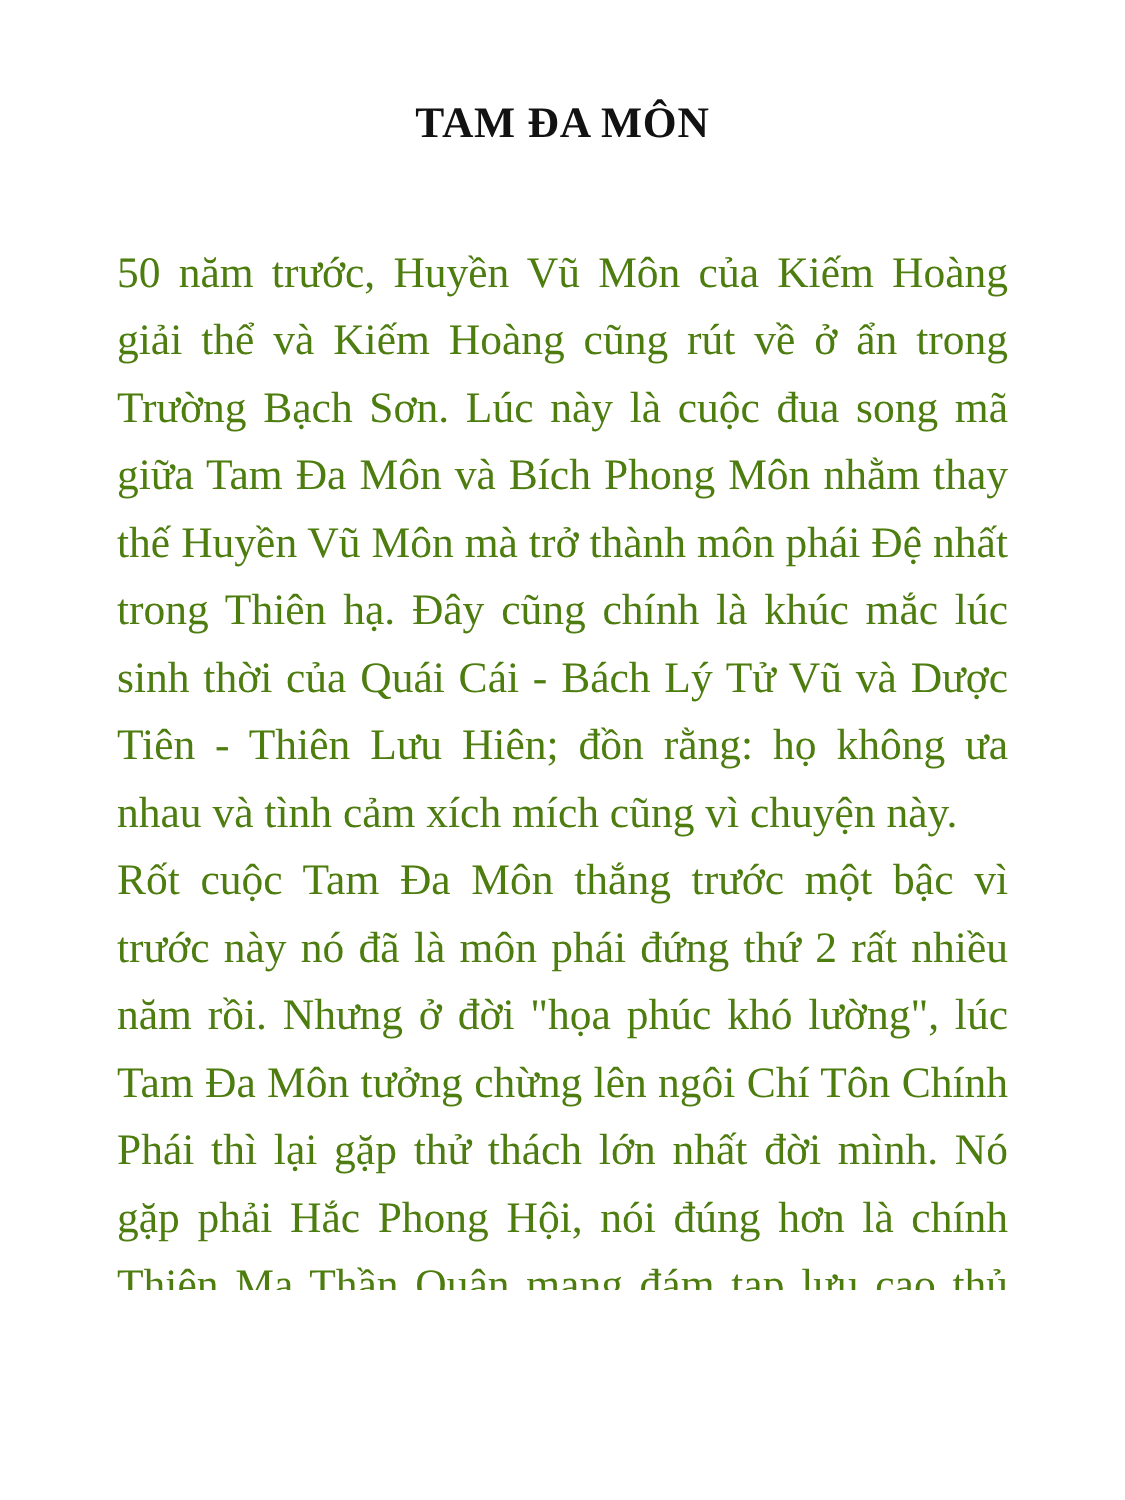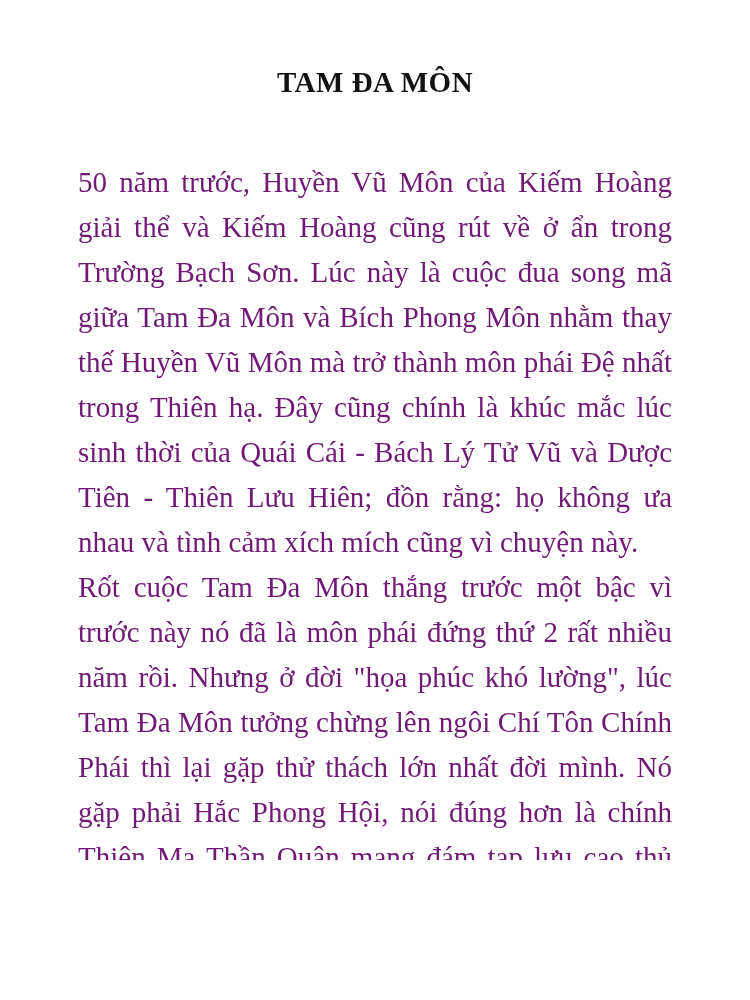--- a/index.html
+++ b/index.html
@@ -27,21 +27,21 @@
     margin: 0 0 60px 0;
     letter-spacing: 0.5px;
     color: #121212;
   }
   .doc-paragraph {
     font-size: 29px;
     line-height: 45px;
     text-align: justify;
     text-justify: inter-word;
     margin: 0;
-    color: #701a75;
+    color: #4d7c0f;
   }
 </style>
 </head>
 <body>
 
 <div class="page">
   <h1 class="doc-title">TAM ĐA MÔN</h1>
   <p class="doc-paragraph">50 năm trước, Huyền Vũ Môn của Kiếm Hoàng giải thể và Kiếm Hoàng cũng rút về ở ẩn trong Trường Bạch Sơn. Lúc này là cuộc đua song mã giữa Tam Đa Môn và Bích Phong Môn nhằm thay thế Huyền Vũ Môn mà trở thành môn phái Đệ nhất trong Thiên hạ. Đây cũng chính là khúc mắc lúc sinh thời của Quái Cái - Bách Lý Tử Vũ và Dược Tiên - Thiên Lưu Hiên; đồn rằng: họ không ưa nhau và tình cảm xích mích cũng vì chuyện này.</p>
   <p class="doc-paragraph">Rốt cuộc Tam Đa Môn thắng trước một bậc vì trước này nó đã là môn phái đứng thứ 2 rất nhiều năm rồi. Nhưng ở đời "họa phúc khó lường", lúc Tam Đa Môn tưởng chừng lên ngôi Chí Tôn Chính Phái thì lại gặp thử thách lớn nhất đời mình. Nó gặp phải Hắc Phong Hội, nói đúng hơn là chính Thiên Ma Thần Quân mang đám tạp lưu cao thủ khiêu chiến với môn phái sắp sửa tiếp cận với chức vị Đệ nhất chính phái. Lại nói tại sao Hắc Phong Hội tiến đánh Tam Đa Môn mà không phải Bích Phong Môn.</p>
 </div>

